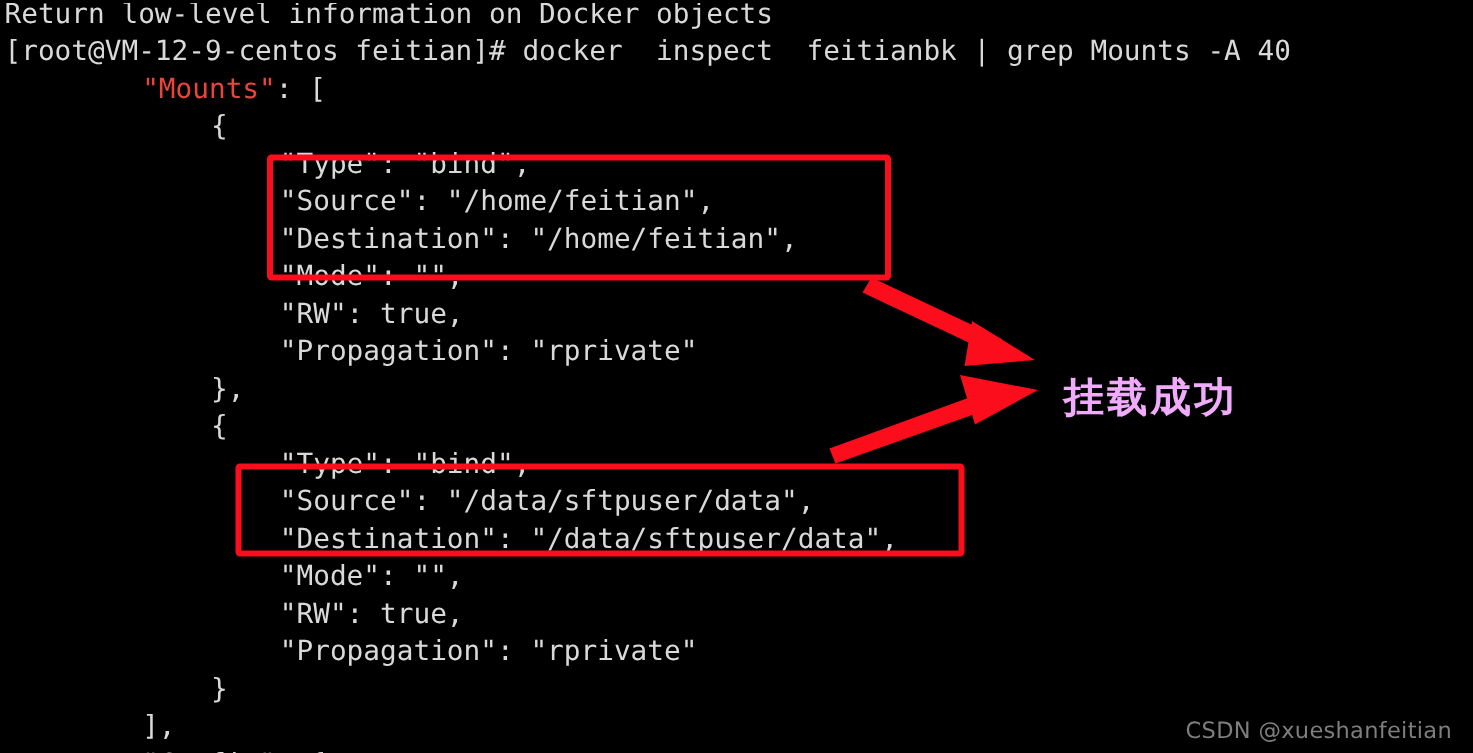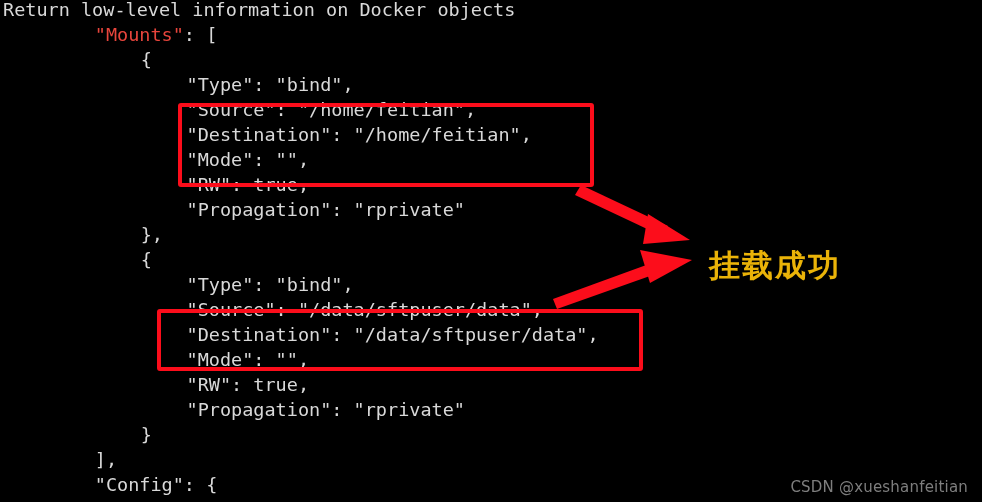--- a/index.html
+++ b/index.html
@@ -61,24 +61,24 @@
     height: 84px;
   }
   #box-sftp {
     left: 157px;
     top: 307px;
     width: 486px;
     height: 62px;
   }
   .cn-note {
     position: absolute;
-    color: #eab308;
+    color: #f0abfc;
     font-family: "DejaVu Sans", "Liberation Sans", sans-serif;
     font-weight: 700;
-    font-size: 31px;
+    font-size: 27px;
     line-height: 31px;
     letter-spacing: 2px;
     white-space: nowrap;
   }
   #note-mount {
     left: 709px;
     top: 248px;
   }
   .watermark {
     position: absolute;
@@ -92,20 +92,21 @@
     margin-top: 31px;
   }
 </style>
 </head>
 <body>
 
 <div id="terminal">
 
   <div class="term-lines" id="term-lines">
       <div class="line"><span class="c-white">Return low-level information on Docker objects</span></div>
+      <div class="line"><span class="c-white">[root@VM-12-9-centos feitian]# docker  inspect  feitianbk | grep Mounts -A 40</span></div>
       <div class="line" style="padding-left: 91.76px;"><span class="c-red">"Mounts"</span><span class="c-white">: [</span></div>
       <div class="line" style="padding-left: 137.64px;"><span class="c-white">{</span></div>
       <div class="line" style="padding-left: 183.52px;"><span class="c-white">"Type": "bind",</span></div>
       <div class="line" style="padding-left: 183.52px;"><span class="c-white">"Source": "/home/feitian",</span></div>
       <div class="line" style="padding-left: 183.52px;"><span class="c-white">"Destination": "/home/feitian",</span></div>
       <div class="line" style="padding-left: 183.52px;"><span class="c-white">"Mode": "",</span></div>
       <div class="line" style="padding-left: 183.52px;"><span class="c-white">"RW": true,</span></div>
       <div class="line" style="padding-left: 183.52px;"><span class="c-white">"Propagation": "rprivate"</span></div>
       <div class="line" style="padding-left: 137.64px;"><span class="c-white">},</span></div>
       <div class="line" style="padding-left: 137.64px;"><span class="c-white">{</span></div>

